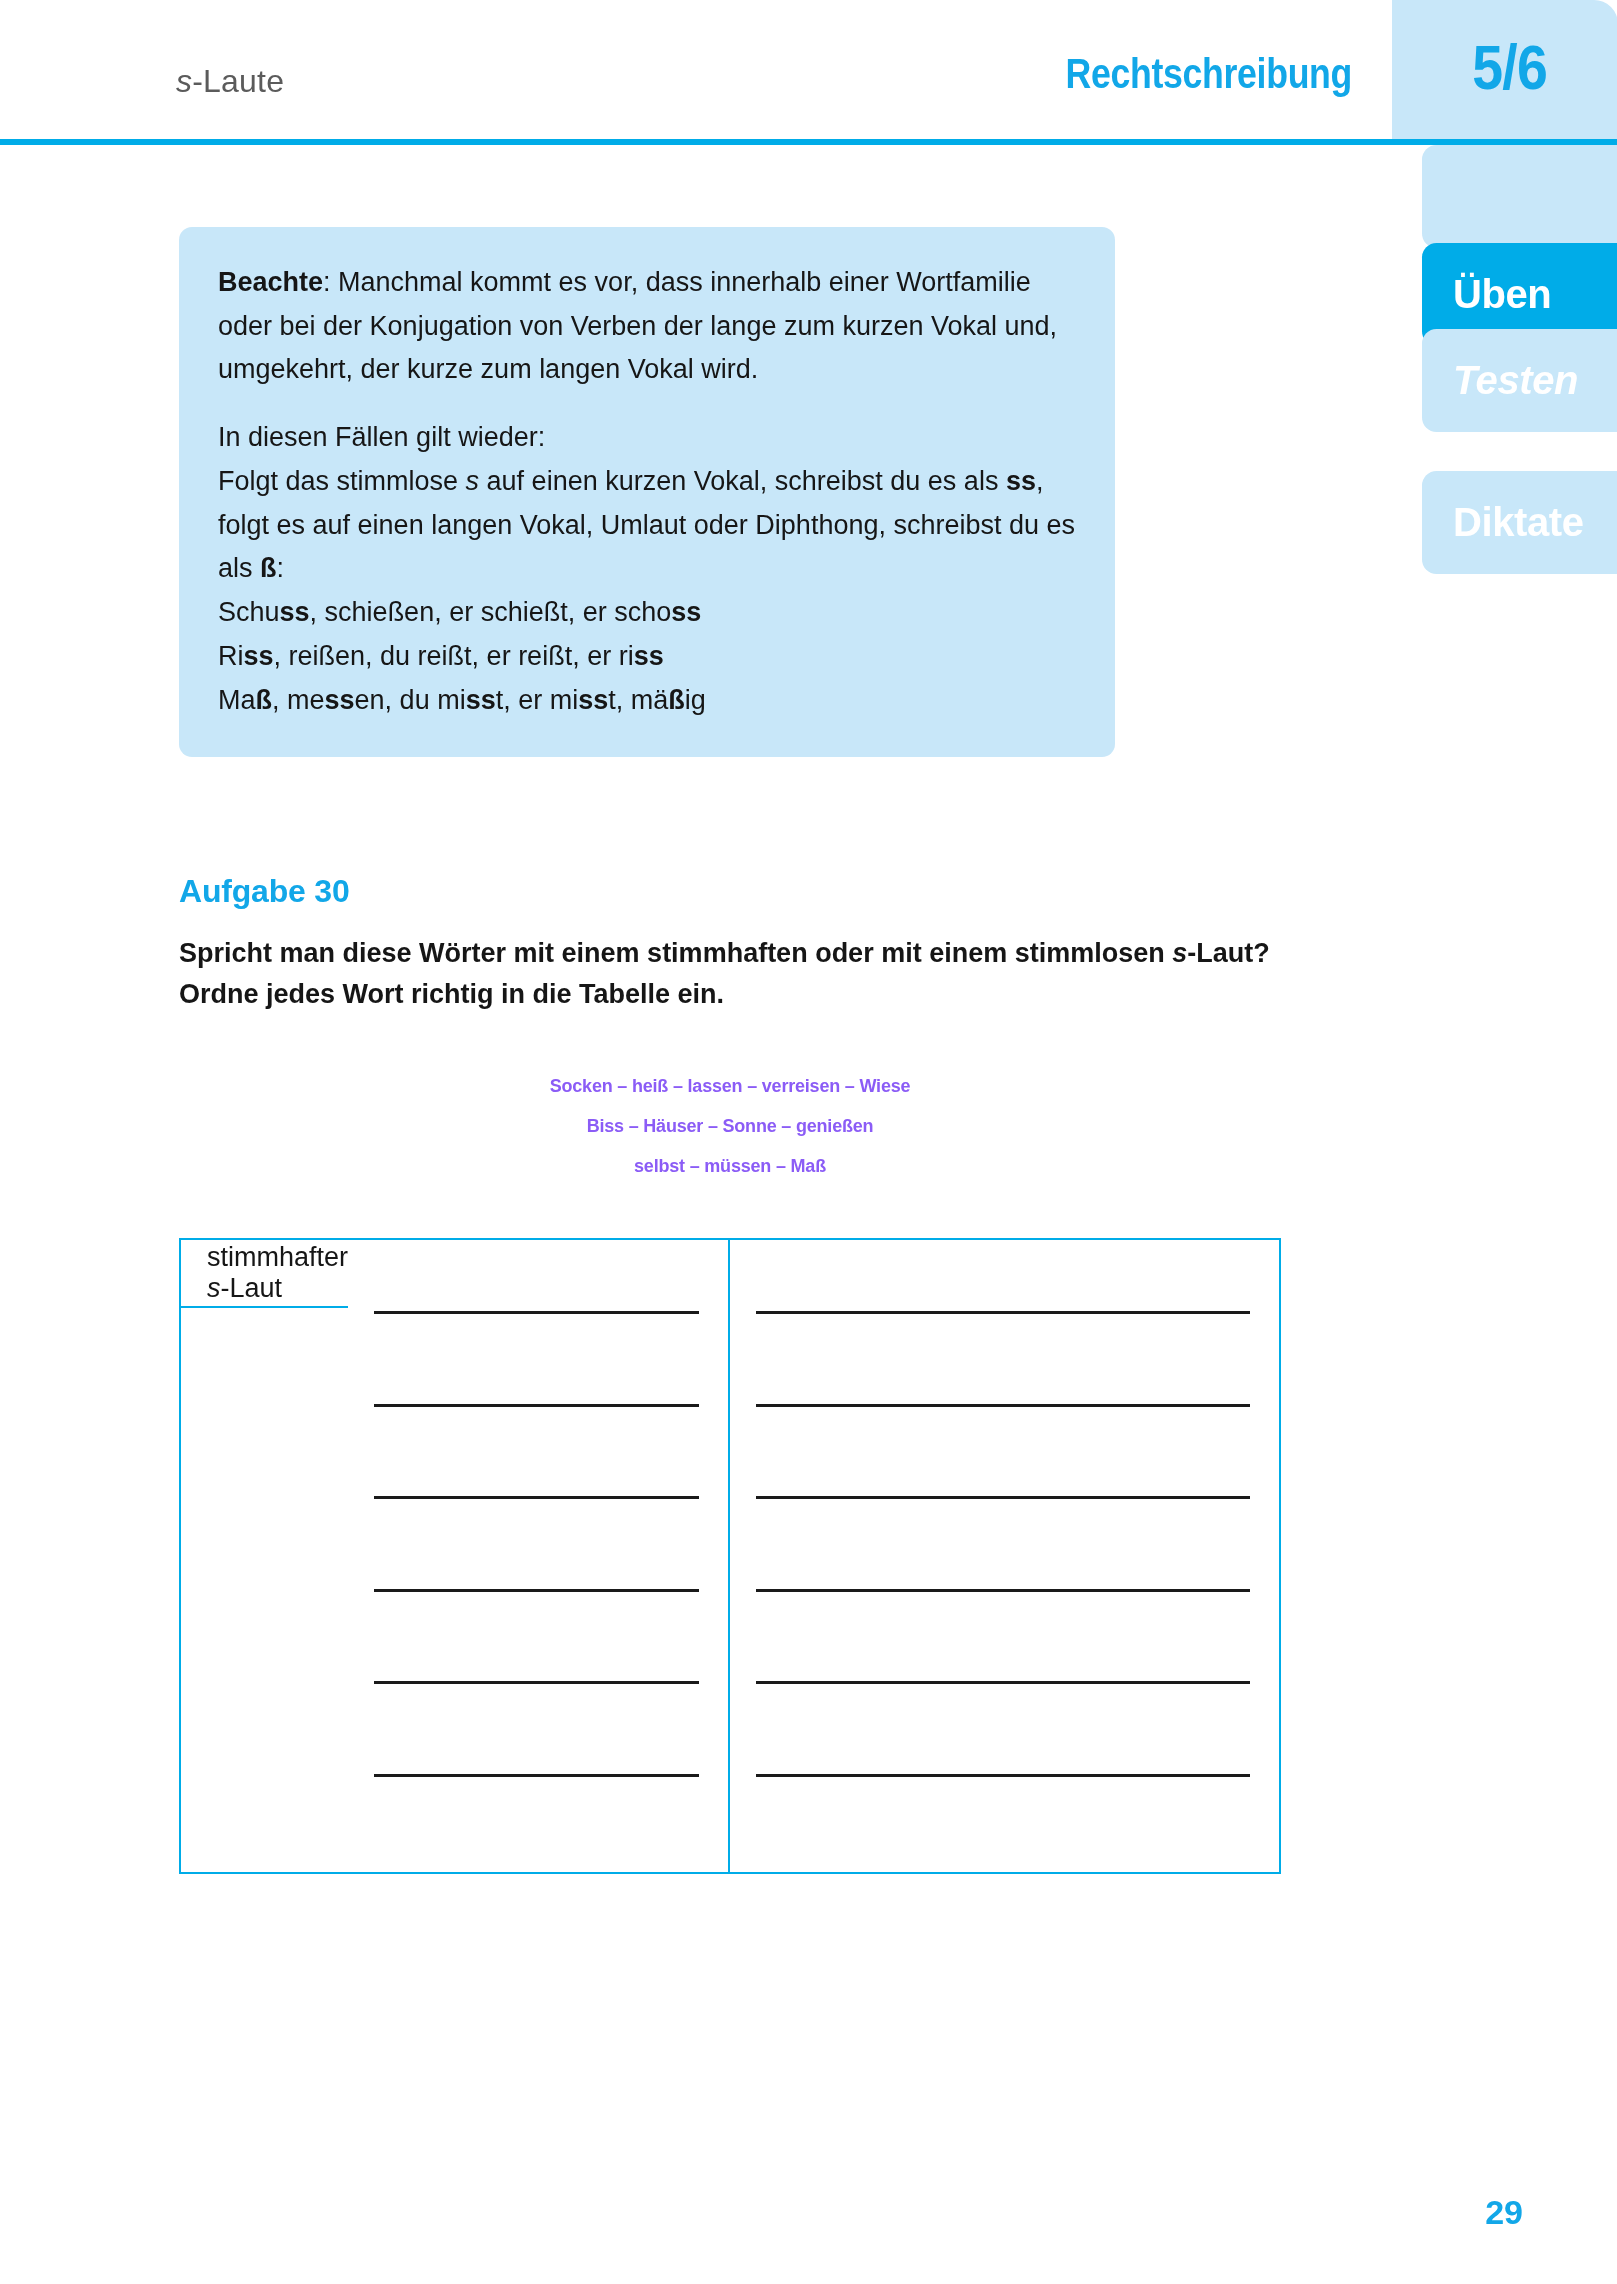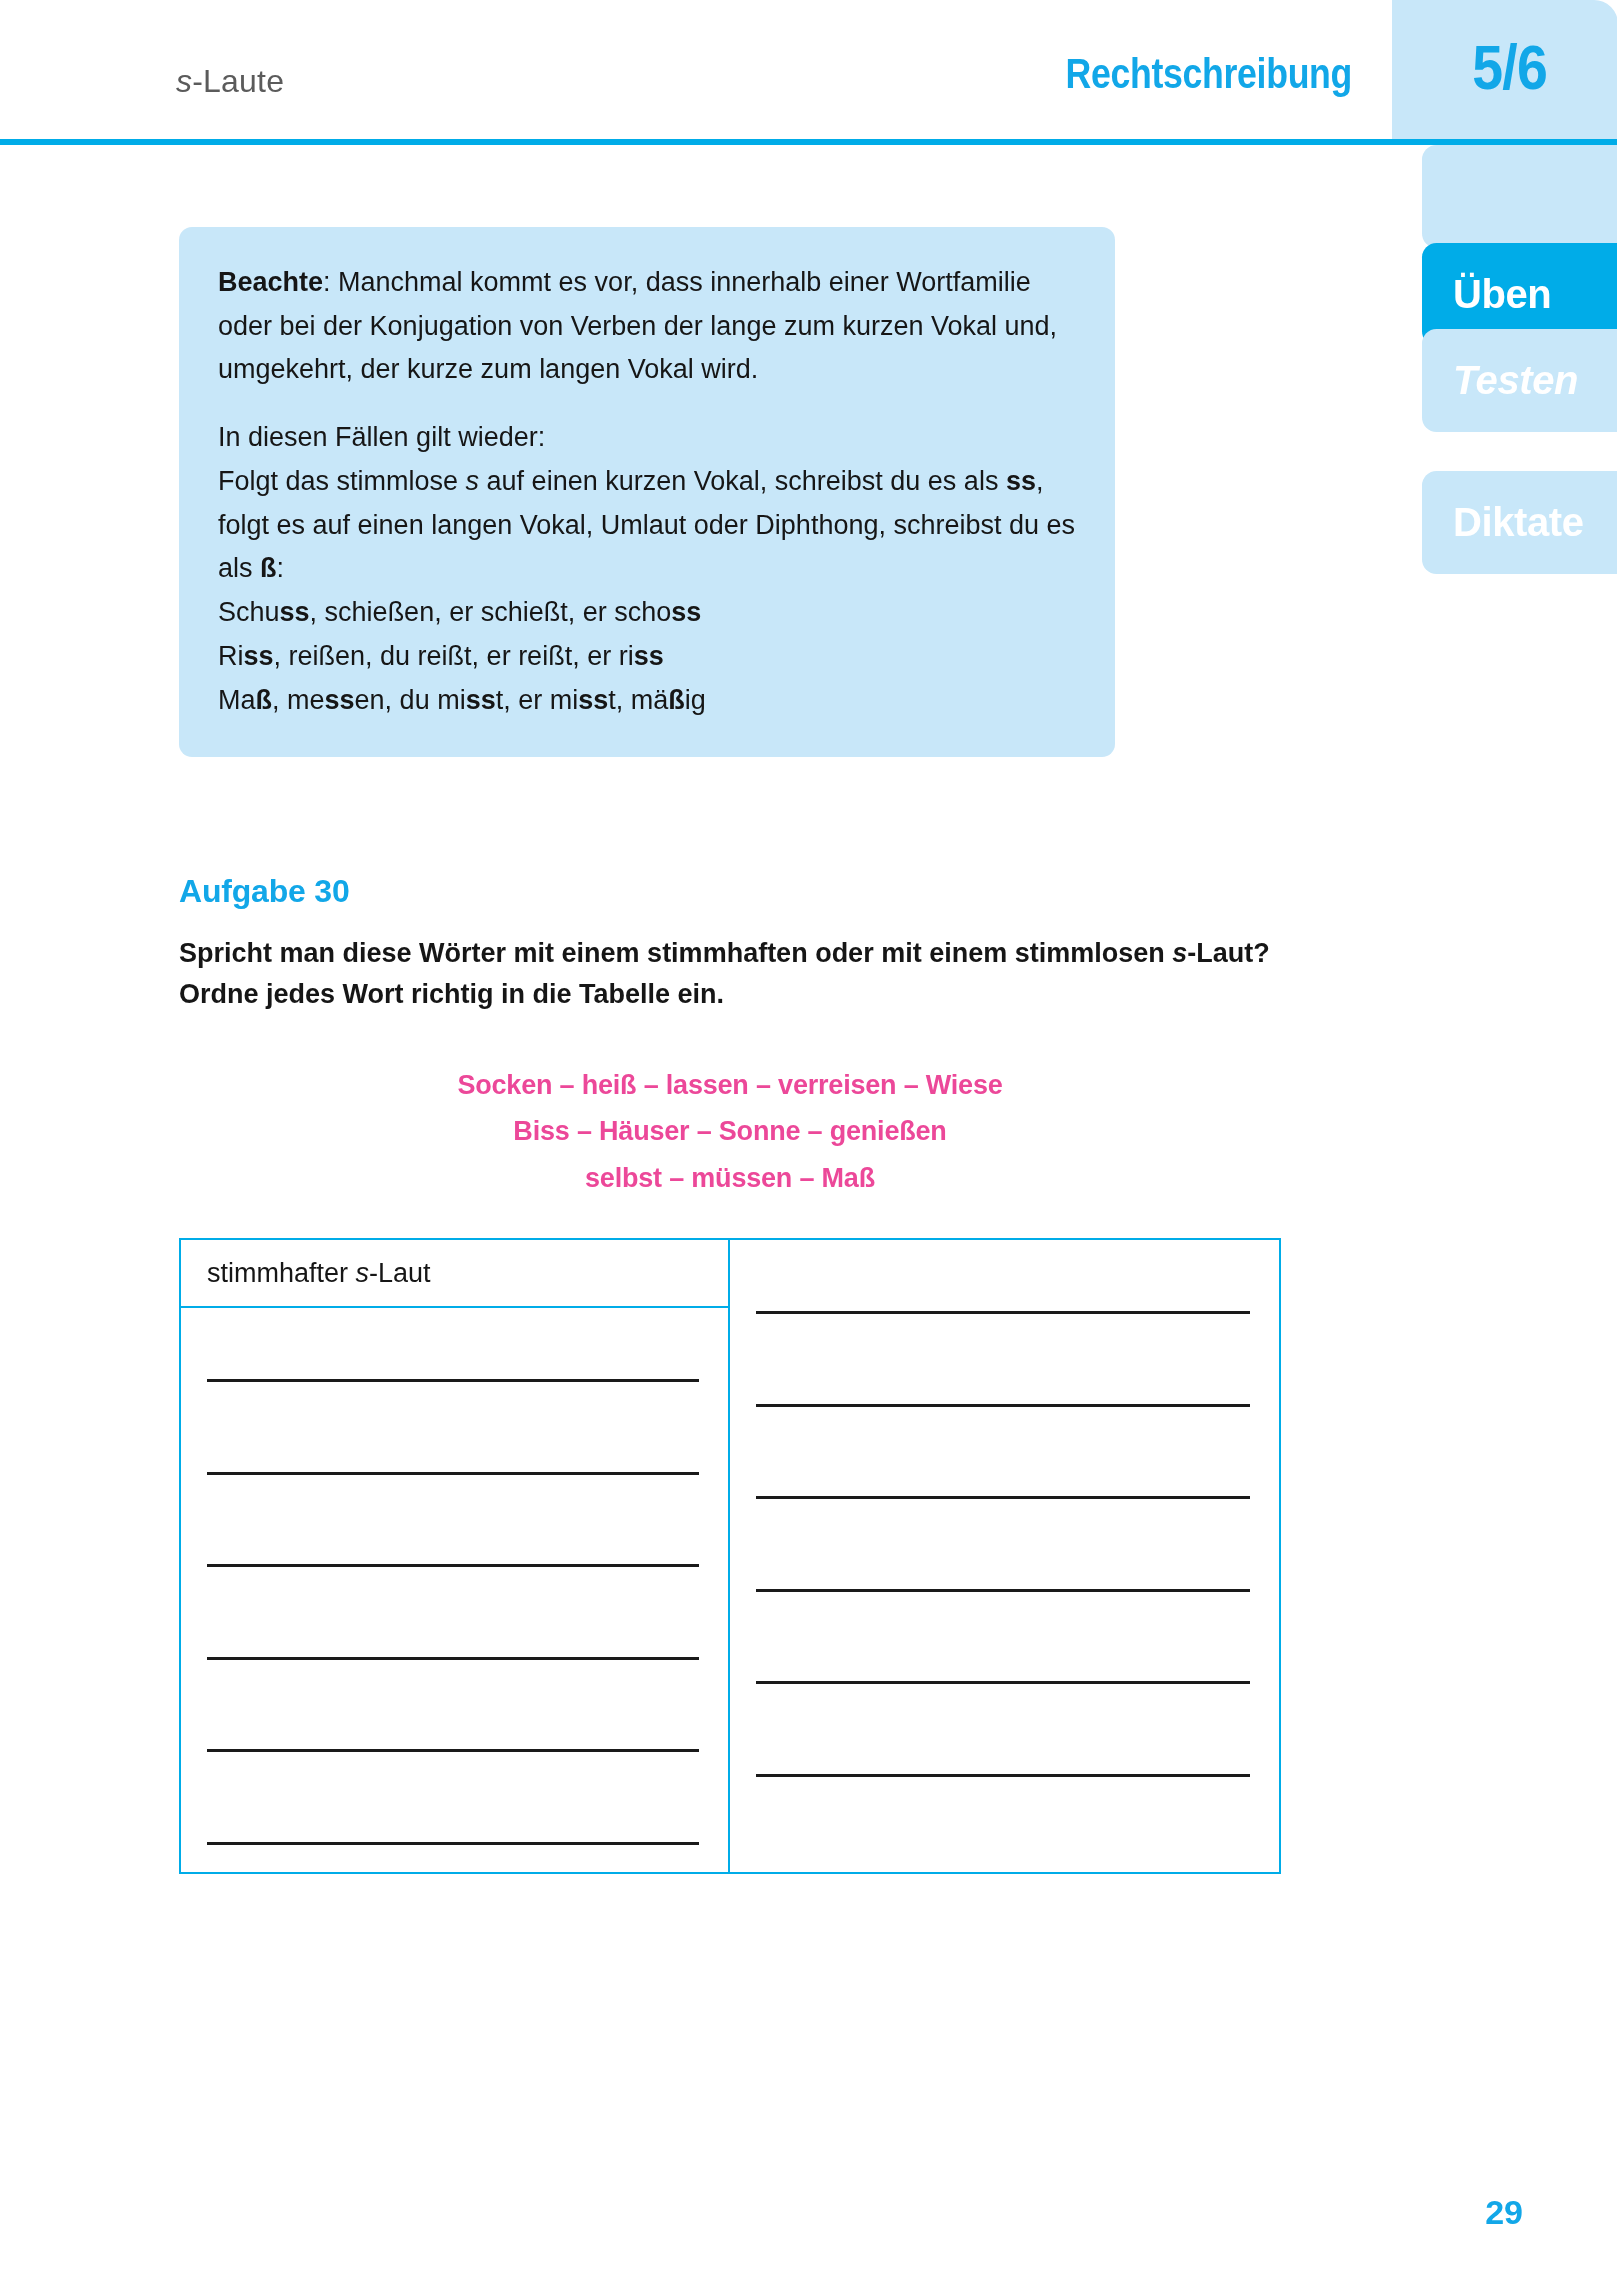--- a/index.html
+++ b/index.html
@@ -156,44 +156,44 @@
   .task-instruction i { font-style: italic; }
 
   .word-bank {
     position: absolute;
     left: 179px;
     top: 1062px;
     width: 1102px;
     text-align: center;
   }
   .word-bank .wb-line {
-    font-size: 27px;
-    font-weight: bold;
-    color: #ec4899;
+    font-size: 18px;
+    font-weight: bold;
+    color: #8b5cf6;
     line-height: 1.72;
     letter-spacing: -0.2px;
+    margin-top: 9px;
   }
 
   
   .answer-table {
     position: absolute;
     left: 179px;
     top: 1238px;
     width: 1102px;
     height: 636px;
     border: 2.4px solid #00ace8;
     box-sizing: border-box;
     display: flex;
   }
   .at-col {
     position: relative;
     width: 50%;
     box-sizing: border-box;
     display: flex;
-    flex-direction: column;
   }
   .at-col.first { border-right: 2.4px solid #00ace8; }
   .at-head {
     height: 68px;
     flex: 0 0 68px;
     border-bottom: 2.4px solid #00ace8;
     display: flex;
     align-items: center;
     padding-left: 26px;
     box-sizing: border-box;

